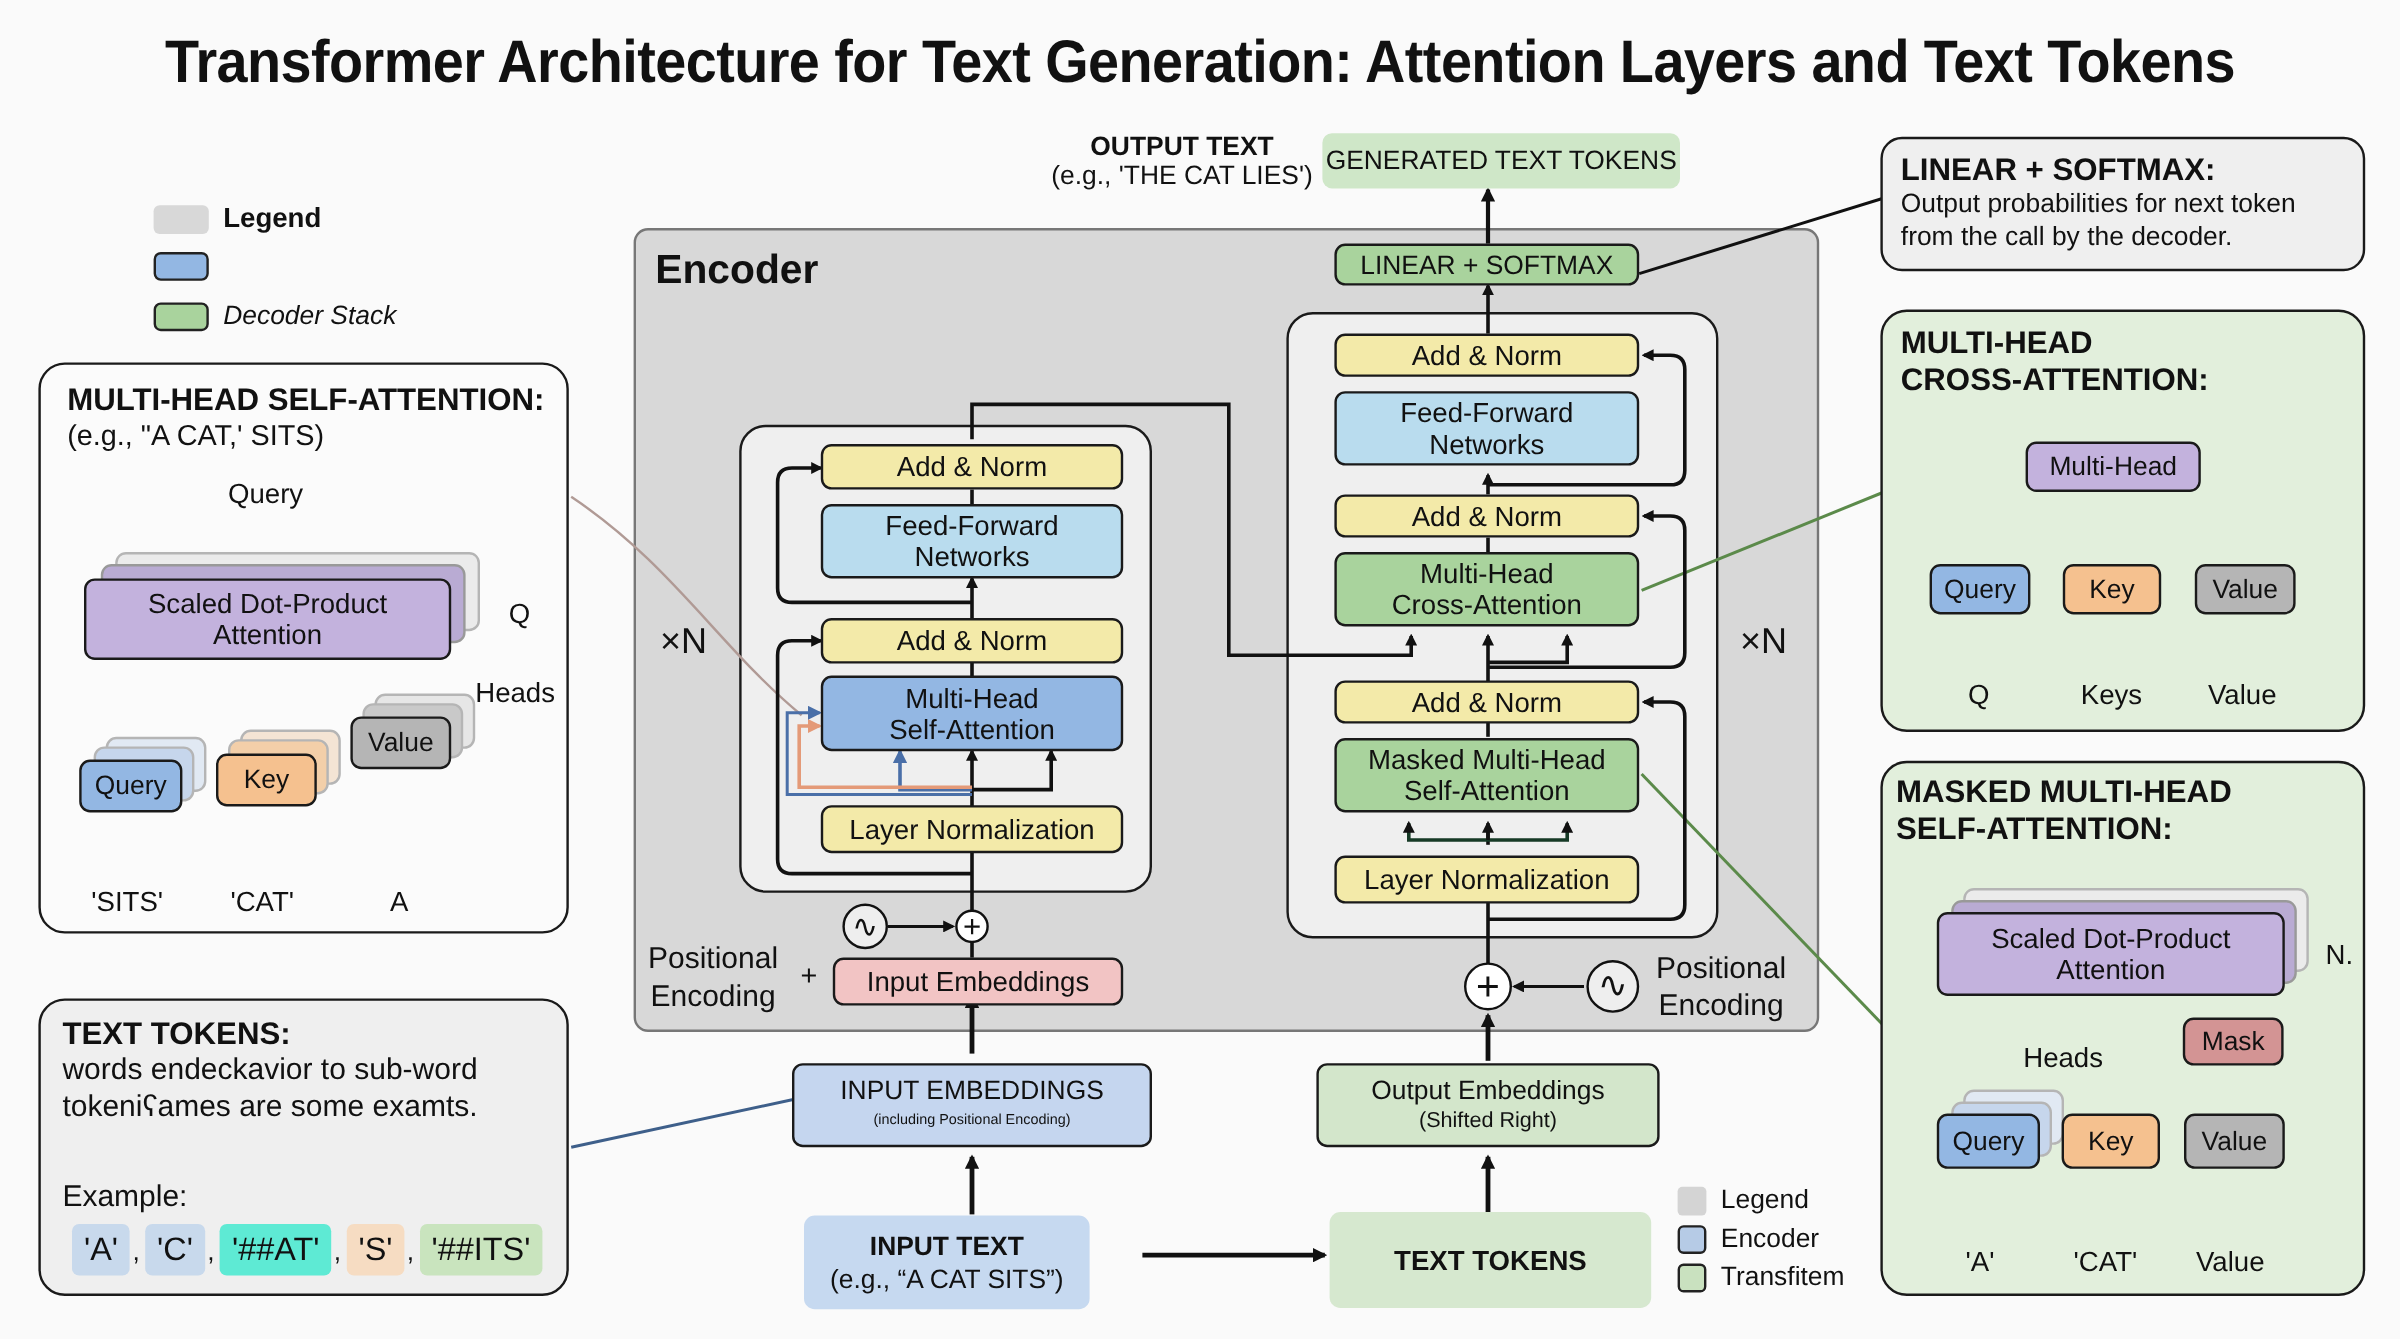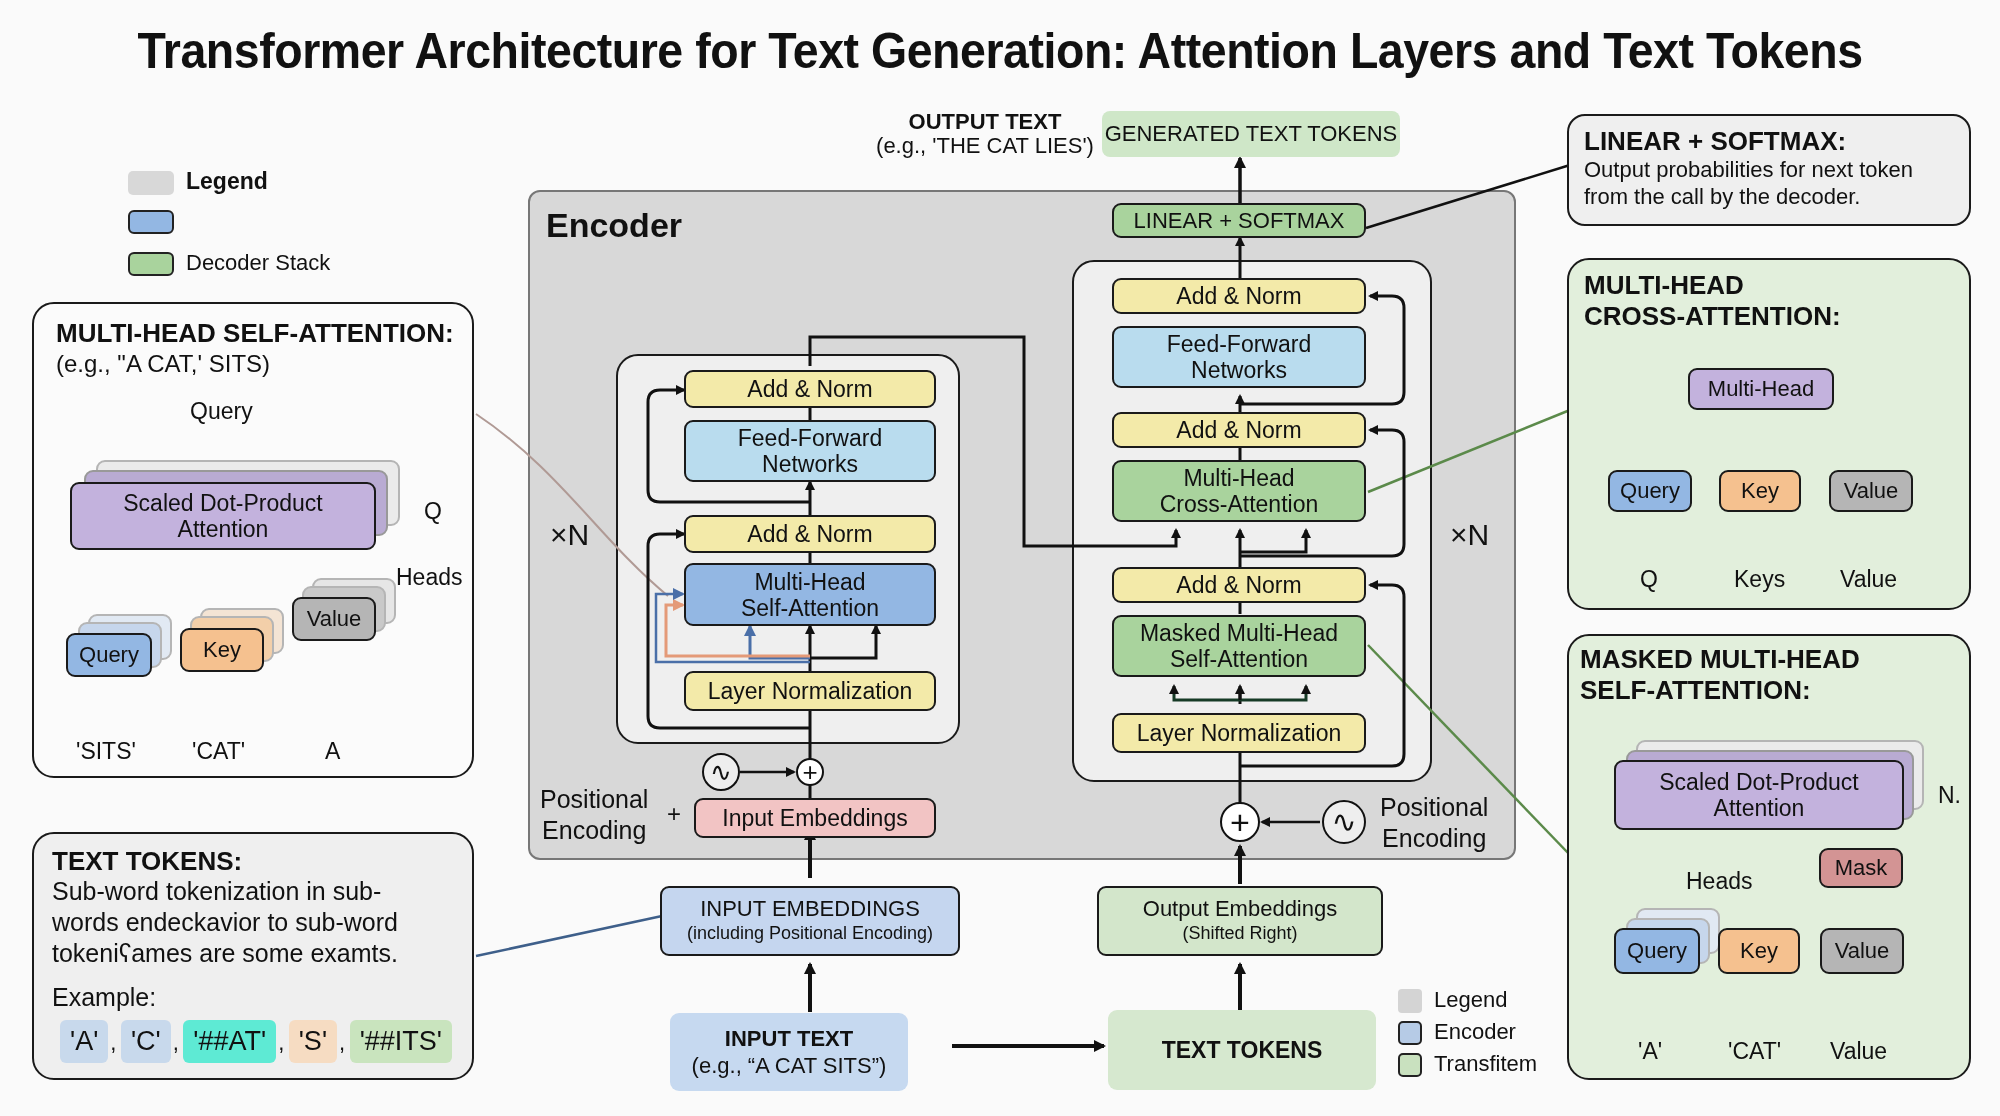--- a/index.html
+++ b/index.html
@@ -29,21 +29,21 @@
 </head>
 <body>
 
 <div class="abs title">Transformer Architecture for Text Generation: Attention Layers and Text Tokens</div>
 
 <div class="abs" style="left:128px;top:168px;width:300px;height:120px;">
   <div class="abs" style="left:0;top:3px;width:46px;height:24px;background:#d8d8d8;border-radius:5px;"></div>
   <div class="abs" style="left:58px;top:0;font-weight:bold;font-size:23px;">Legend</div>
   <div class="abs" style="left:0;top:42px;width:46px;height:24px;background:#93b7e3;border:2.5px solid #222;border-radius:6px;box-sizing:border-box;"></div>
   <div class="abs" style="left:0;top:84px;width:46px;height:24px;background:#a9d39d;border:2.5px solid #222;border-radius:6px;box-sizing:border-box;"></div>
-  <div class="abs" style="left:58px;top:82px;font-size:22px;">Decoder Stack</div>
+  <div class="abs" style="left:58px;top:82px;font-size:22px;font-style:italic;">Decoder Stack</div>
 </div>
 
 <div class="abs" style="left:528px;top:190px;width:988px;height:670px;background:#d8d8d8;border:2.5px solid #777;border-radius:12px;box-sizing:border-box;"></div>
 <div class="abs" style="left:546px;top:206px;font-size:34px;font-weight:bold;">Encoder</div>
 
 <div class="abs" style="left:616px;top:354px;width:344px;height:390px;background:#efefef;border:2.5px solid #1a1a1a;border-radius:22px;box-sizing:border-box;"></div>
 
 <div class="abs" style="left:1072px;top:260px;width:360px;height:522px;background:#efefef;border:2.5px solid #1a1a1a;border-radius:22px;box-sizing:border-box;"></div>
 
 <svg width="2000" height="1116">
@@ -220,21 +220,21 @@
   <div>Self-Attention</div>
 </div>
 <div class="box yellow" style="left:1112px;top:713px;width:254px;height:40px;">Layer Normalization</div>
 <div class="abs" style="left:1380px;top:792px;font-size:25px;line-height:31px;text-align:center;">
   <div>Positional</div>
   <div>Encoding</div>
 </div>
 
 <div class="box" style="left:660px;top:886px;width:300px;height:70px;background:#c5d6ef;font-size:22px;line-height:24px;">
   <div>INPUT EMBEDDINGS</div>
-  <div style="font-size:18px;">(including Positional Encoding)</div>
+  <div style="font-size:12px;">(including Positional Encoding)</div>
 </div>
 <div class="box" style="left:1097px;top:886px;width:286px;height:70px;background:#d3e6cb;font-size:22px;line-height:24px;">
   <div>Output Embeddings</div>
   <div style="font-size:18px;">(Shifted Right)</div>
 </div>
 <div class="box nb" style="left:670px;top:1013px;width:238px;height:78px;background:#c6d9f0;font-size:22px;line-height:27px;">
   <div style="font-weight:bold;">INPUT TEXT</div>
   <div>(e.g., “A CAT SITS”)</div>
 </div>
 <div class="box nb" style="left:1108px;top:1010px;width:268px;height:80px;background:#d6e8cf;font-weight:bold;font-size:23px;">TEXT TOKENS</div>
@@ -273,21 +273,20 @@
 <div class="ghost" style="left:302px;top:586px;width:84px;height:46px;background:#c9c9c9;"></div>
 <div class="box gray" style="left:292px;top:597px;width:84px;height:44px;font-size:22px;">Value</div>
 
 <div class="lbl" style="left:76px;top:738px;text-align:center;">'SITS'</div>
 <div class="lbl" style="left:192px;top:738px;">'CAT'</div>
 <div class="lbl" style="left:325px;top:738px;">A</div>
 
 <div class="panel" style="left:32px;top:832px;width:442px;height:248px;background:#efefef;"></div>
 <div class="ptitle" style="left:52px;top:846px;">TEXT TOKENS:</div>
 <div class="ptext" style="left:52px;top:876px;">
-  <div>Sub-word tokenization in sub-</div>
   <div>words endeckavior to sub-word</div>
   <div>tokeniʕames are some examts.</div>
 </div>
 <div class="ptext" style="left:52px;top:982px;">Example:</div>
 <div class="abs" style="left:60px;top:1020px;white-space:nowrap;">
   <span class="tok" style="background:#c8d9ec;">'A'</span><span style="font-size:22px;">,</span>
   <span class="tok" style="background:#c8d9ec;">'C'</span><span style="font-size:22px;">,</span>
   <span class="tok" style="background:#5eead4;">'##AT'</span><span style="font-size:22px;">,</span>
   <span class="tok" style="background:#f6dcc2;">'S'</span><span style="font-size:22px;">,</span>
   <span class="tok" style="background:#c9e4be;">'##ITS'</span>

